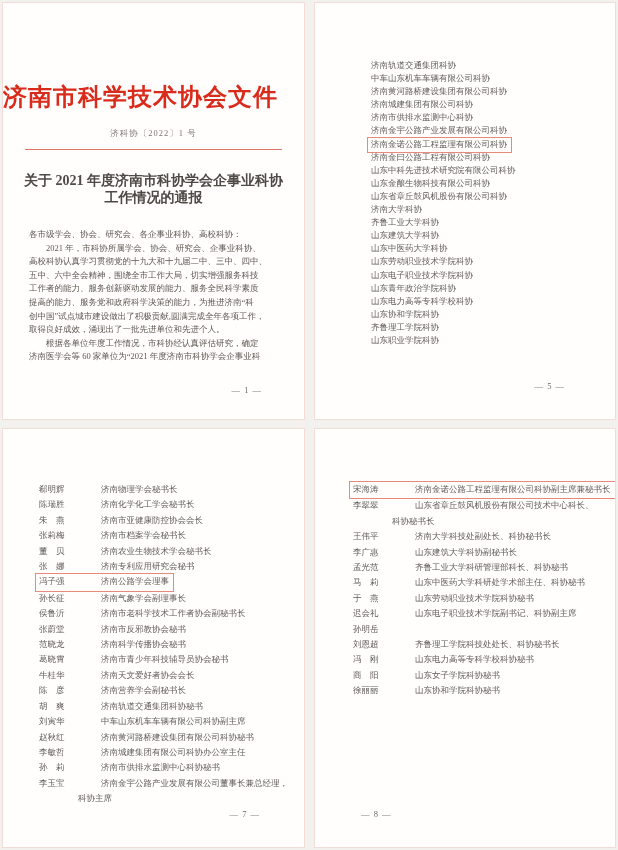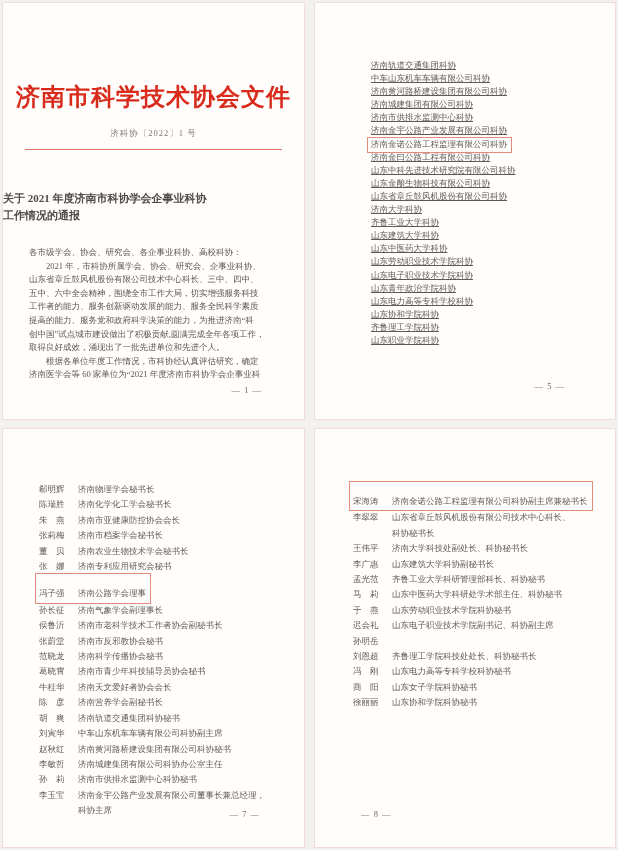--- a/index.html
+++ b/index.html
@@ -21,21 +21,21 @@
   .page{
     position:relative;
     background:#fffefd;
     border:1px solid #f2dcd8;
     box-sizing:border-box;
     overflow:hidden;
   }
   
   .red-title{
     margin-top:80px;
-    text-align:center;
+    text-align:left;
     color:#d92b1c;
     font-size:24px;
     font-weight:bold;
     letter-spacing:1px;
     line-height:28px;
     white-space:nowrap;
   }
   .docnum{
     margin-top:17px;
     text-align:center;
@@ -43,61 +43,62 @@
     color:#7e7671;
     letter-spacing:1px;
   }
   .red-rule{
     margin:9px 22px 0 22px;
     border:none;
     border-top:1px solid #e0756a;
     height:0;
   }
   .doc-title{
-    margin-top:40px;
+    margin-top:22px;
+    text-align:center;
     font-weight:bold;
-    font-size:11px;
+    font-size:14px;
     line-height:17px;
     color:#4e4a46;
     white-space:nowrap;
   }
   .body-block{
     margin:22px 34px 0 26px;
     font-size:8.5px;
     line-height:13.6px;
     color:#5c5752;
   }
   .body-line{white-space:nowrap;}
   
   .org-list{
     margin:56px 0 0 56px;
     font-size:8.5px;
     line-height:13.1px;
     color:#5f5b57;
   }
-  .org-row{white-space:nowrap;text-decoration:underline;}
+  .org-row{white-space:nowrap;}
   .hlbox{
     display:inline-block;
     border:1px solid #e88a7b;
     padding:0 4px 1px 3px;
     margin:-1px 0 -2px -4px;
   }
   
   .people-list{
     margin-top:53px;
     font-size:8.5px;
     line-height:15.4px;
     color:#5f5b57;
   }
   #p3 .people-list{margin-left:36px;}
   #p4 .people-list{margin-left:38px;}
-  .prow{display:flex;white-space:nowrap;}
+  .prow{display:flex;white-space:nowrap;gap:23px;}
   .prow.hl{
     border:1px solid #e88a7b;
-    padding:12px 4px 1px 3px;
+    padding:0 4px 1px 3px;
     margin:-1px 0 -1px -4px;
     width:-moz-fit-content;
     width:fit-content;
   }
   .pname{
     flex:0 0 30px;
     margin-right:9px;
     white-space:pre;
   }
   .pcont{padding-left:39px;text-align:right;}
@@ -123,21 +124,21 @@
     <div class="red-title">济南市科学技术协会文件</div>
     <div class="docnum">济科协〔2022〕1 号</div>
     <hr class="red-rule">
     <div class="doc-title">
       <div>关于 2021 年度济南市科协学会企事业科协</div>
       <div>工作情况的通报</div>
     </div>
     <div class="body-block" id="p1-body">
         <div class="body-line">各市级学会、协会、研究会、各企事业科协、高校科协：</div>
         <div class="body-line">　　2021 年，市科协所属学会、协会、研究会、企事业科协、</div>
-        <div class="body-line">山东省章丘鼓风机股份有限公司技术中心科长、三中、四中、</div>
+        <div class="body-line">高校科协认真学习贯彻党的十九大和十九届二中、三中、四中、</div>
         <div class="body-line">五中、六中全会精神，围绕全市工作大局，切实增强服务科技</div>
         <div class="body-line">工作者的能力、服务创新驱动发展的能力、服务全民科学素质</div>
         <div class="body-line">提高的能力、服务党和政府科学决策的能力，为推进济南“科</div>
         <div class="body-line">创中国”试点城市建设做出了积极贡献,圆满完成全年各项工作，</div>
         <div class="body-line">取得良好成效，涌现出了一批先进单位和先进个人。</div>
         <div class="body-line">　　根据各单位年度工作情况，市科协经认真评估研究，确定</div>
         <div class="body-line">济南医学会等 60 家单位为“2021 年度济南市科协学会企事业科</div>
       </div>
     <div class="pagenum pn-r1">— 1 —</div>
   </div>

